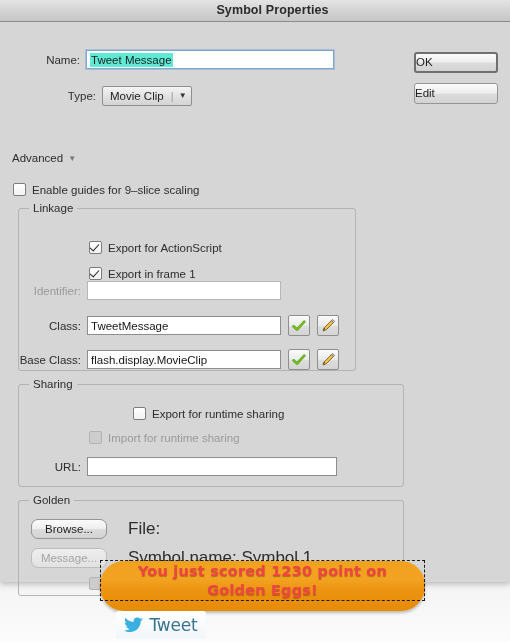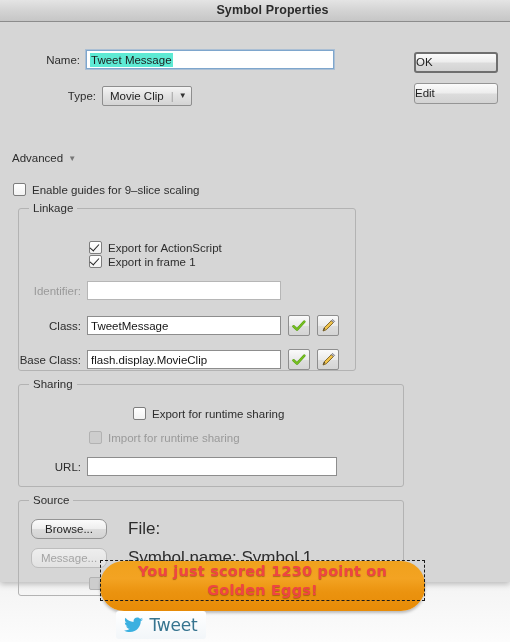--- a/index.html
+++ b/index.html
@@ -228,21 +228,21 @@
     font-size: 11.5px;
     color: #2d2d2d;
   }
 
   #grp-linkage { left: 18px; top: 186px; width: 338px; height: 163px; }
   #grp-sharing { left: 18px; top: 362px; width: 386px; height: 103px; }
   #grp-source  { left: 18px; top: 478px; width: 386px; height: 96px; }
 
   
   .lk-cb1 { position: absolute; left: 70px; top: 12px; margin-top: 20px; }
-  .lk-cb2 { position: absolute; left: 70px; top: 46px; }
+  .lk-cb2 { position: absolute; left: 70px; top: 58px; }
 
   .field-row {
     position: absolute;
     display: flex;
     align-items: center;
   }
   .field-row .flbl {
     width: 68px;
     text-align: right;
     padding-right: 6px;
@@ -510,21 +510,21 @@
 
         <div class="field-row sh-url">
           <span class="flbl">URL:</span>
           <div class="tin">
             <span></span>
           </div>
         </div>
       </div>
 
       <div class="group" id="grp-source">
-        <span class="group-title">Source</span>
+        <span class="group-title">Golden</span>
 
         <div class="src-row src-b1">
           <div class="sbtn">Browse...</div>
           <span class="src-txt">File:</span>
         </div>
 
         <div class="src-row src-b2">
           <div class="sbtn disabled">Message...</div>
           <span class="src-txt">Symbol name: Symbol 1</span>
         </div>

